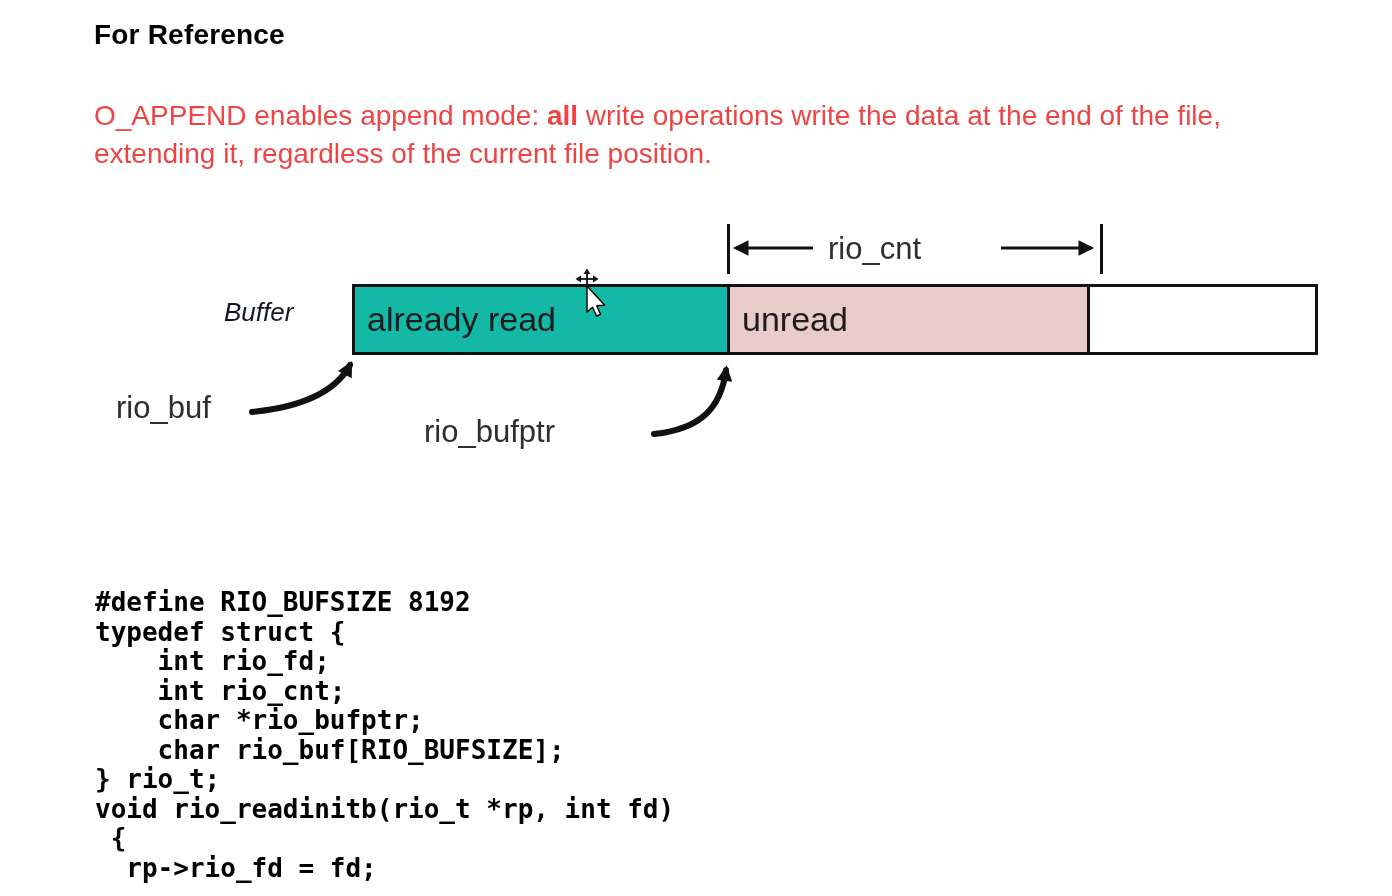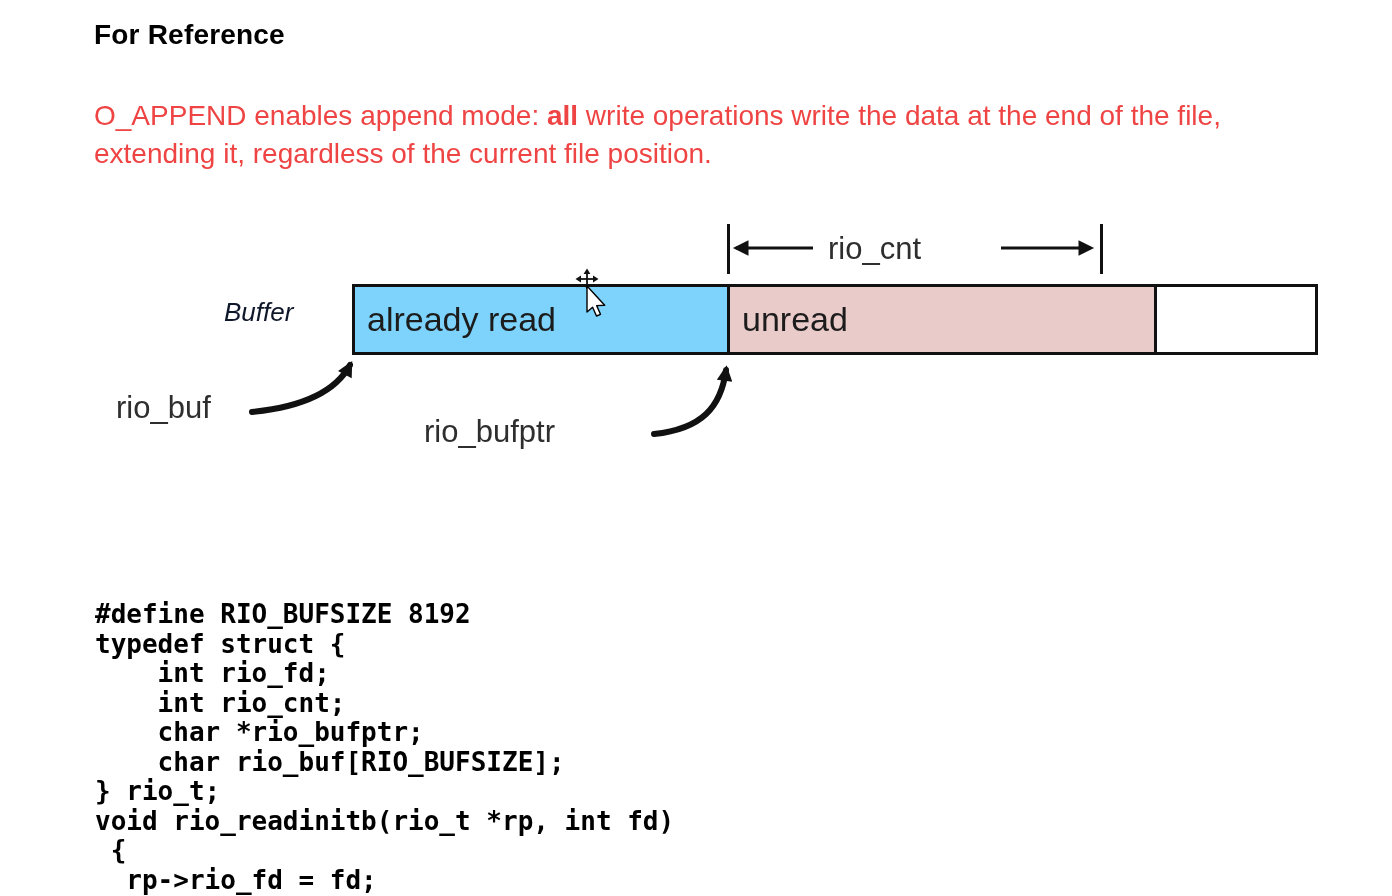--- a/index.html
+++ b/index.html
@@ -58,33 +58,33 @@
     display: flex;
     background: #ffffff;
   }
   .buf-sec {
     display: flex; align-items: center;
     box-sizing: border-box;
     padding-left: 12px;
     font-size: 34px; color: #1c1c1c;
     white-space: nowrap; overflow: hidden;
   }
-  .sec-green { width: 372px; background: #7dd3fc; }
-  .sec-pink  { width: 430px; background: #e9cbc9;
+  .sec-green { width: 372px; background: #14b8a6; }
+  .sec-pink  { width: 363px; background: #e9cbc9;
                border-left: 3px solid #111; border-right: 3px solid #111; }
   .sec-white { flex: 1; background: #ffffff; }
 
   #diagram-svg {
     left: 0; top: 0; width: 1392px; height: 896px;
     pointer-events: none;
   }
 
   
   #code-block {
-    left: 95px; top: 600px;
+    left: 95px; top: 588px;
     font-family: "DejaVu Sans Mono", monospace;
     font-size: 26px; font-weight: bold; color: #000;
     line-height: 29.5px;
   }
   .code-line { white-space: pre; }
 </style>
 </head>
 <body>
 
 <div id="page">

